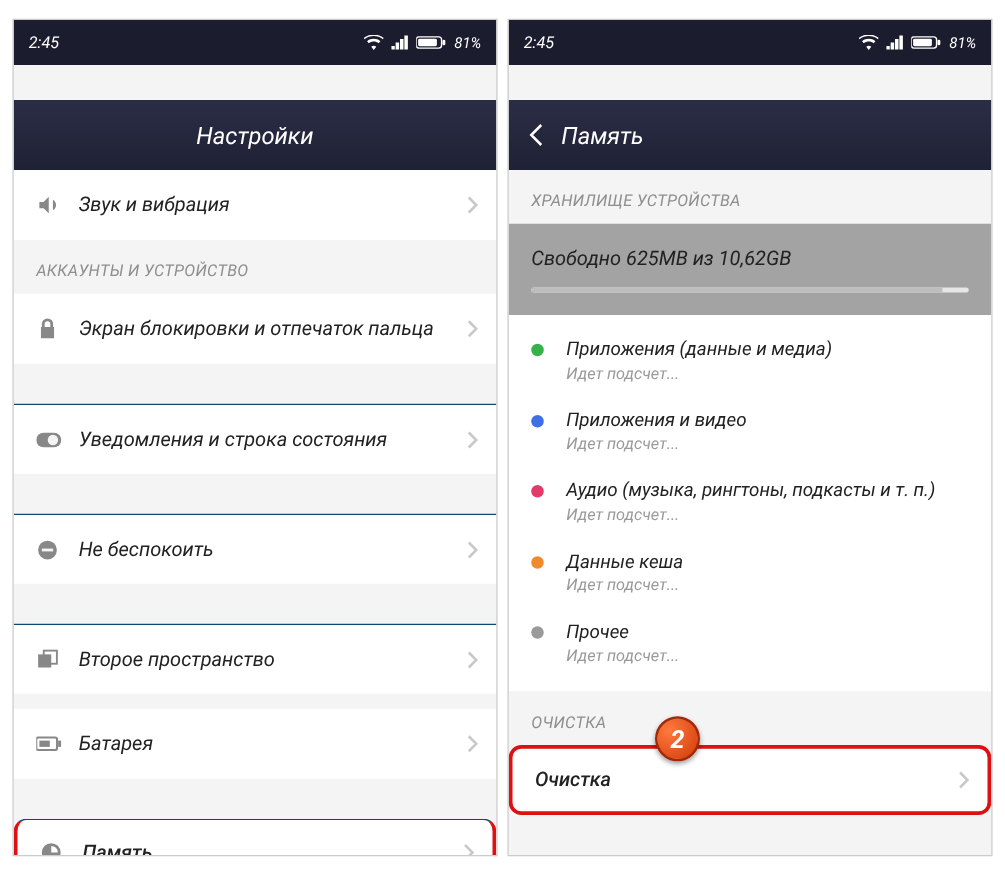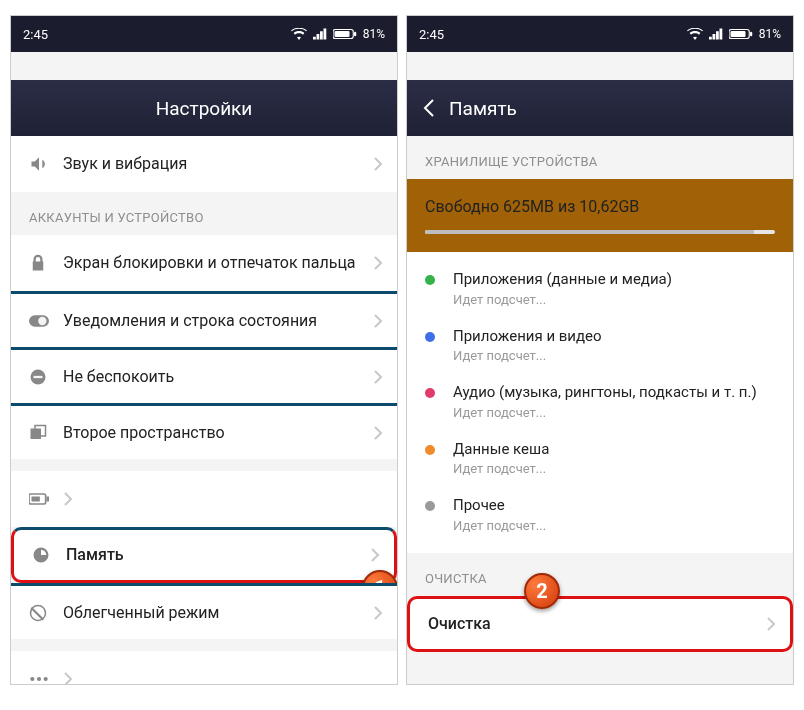--- a/index.html
+++ b/index.html
@@ -1,41 +1,41 @@
 <!DOCTYPE html>
 <html><head>
 <meta charset="utf-8">
 <style>
   * { margin: 0; padding: 0; box-sizing: border-box; }
   body { font-family: -apple-system, Roboto, "Helvetica Neue", Arial, sans-serif; background:#fff; }
-  .frame { width:804px; height:710px; background:#fff; position:relative; display:flex; gap:8px; padding:15px 10px 25px; }
+  .frame { width:804px; height:710px; background:#fff; position:relative; display:flex; gap:8px; padding:15px 10px 25px;font-style:italic; }
   .phone { flex:1; border:1px solid #ccc; display:flex; flex-direction:column; background:#f4f4f4; overflow:hidden; }
 
   .statusbar { height:36px; background:#1b1d2e; color:#fff; display:flex; align-items:center; padding:0 12px; font-size:13px; justify-content:space-between; }
   .sb-right { display:flex; align-items:center; gap:6px; }
   .sb-right span { font-size:12px; }
 
   .appbar { background:linear-gradient(#2a2d44, #1f2236); color:#fff; height:56px; display:flex; align-items:center; padding:0 16px;margin-top:28px; }
   .appbar.center { justify-content:center; }
   .appbar .back { margin-right:14px; display:flex; align-items:center; }
   .appbar .title { font-size:19px; font-weight:400; }
 
   .content { flex:1; overflow:hidden; background:#f4f4f4; }
 
   .section-header { color:#8e8e8e; font-size:13px; padding:18px 18px 10px; letter-spacing:0.02em; }
 
   .row { background:#fff; display:flex; align-items:center; padding:14px 14px 14px 18px; min-height:56px; position:relative; }
   .row .icon { width:34px; color:#888; flex-shrink:0; display:flex; align-items:center; }
   .row .label { flex:1; color:#222; font-size:16px; line-height:1.25; }
   .row .chev { color:#c8c8c8; flex-shrink:0; }
-  .row + .row { border-top:3px solid #0c4a6e; }
+  .row + .row { border-top:1px solid #0c4a6e;margin-top:32px; }
 
   .sep { height:12px; }
 
-  .storage-head { background:#a16207; padding:18px; }
+  .storage-head { background:#a3a3a3; padding:18px; }
   .storage-free { color:#222; font-size:16px; margin-bottom:14px; }
   .storage-bar { height:4px; background:#e6e6e6; border-radius:2px; overflow:hidden; }
   .storage-bar .fill { height:100%; background:#bdbdbd; width:94%; }
 
   .legend { background:#fff; padding:8px 0 10px; }
   .legend-row { display:flex; align-items:flex-start; padding:10px 18px; }
   .dot { width:10px; height:10px; border-radius:50%; margin-top:5px; margin-right:18px; flex-shrink:0; }
   .legend-txt .t1 { color:#222; font-size:15px; line-height:1.3; }
   .legend-txt .t2 { color:#9a9a9a; font-size:13px; margin-top:2px; }
 
@@ -147,20 +147,21 @@
       <div class="sep"></div>
 
       <div class="row">
         <span class="icon">
             <svg width="20" height="14" viewBox="0 0 24 14">
               <rect x="0" y="1" width="20" height="12" rx="2" fill="none" stroke="#888" stroke-width="2"></rect>
               <rect x="3" y="4" width="10" height="6" fill="#888"></rect>
               <rect x="21" y="4" width="3" height="6" fill="#888"></rect>
             </svg>
           </span>
+        <span class="label">Батарея</span>
         <span class="chev">
             <svg width="10" height="16" viewBox="0 0 10 16">
               <path fill="none" stroke="#c8c8c8" stroke-width="2" d="M2 2l6 6-6 6"></path>
             </svg>
           </span>
       </div>
       <div class="row highlight" style="position:relative;">
         <span class="icon">
             <svg width="18" height="18" viewBox="0 0 24 24">
               <path fill="#888" d="M12 2a10 10 0 100 20 10 10 0 000-20zm0 3a7 7 0 017 7h-7z"></path>

